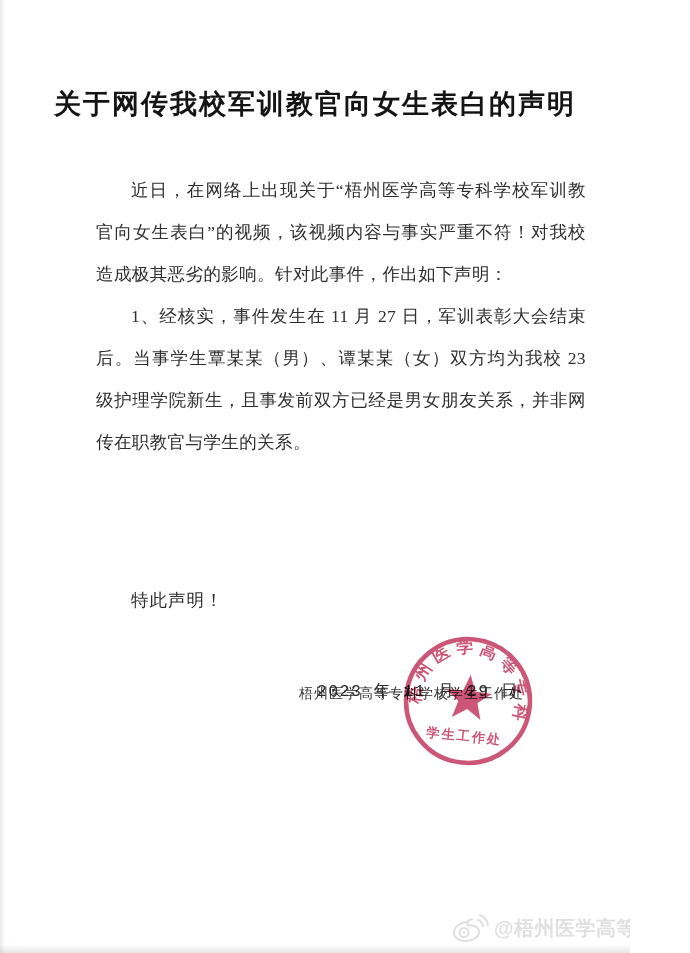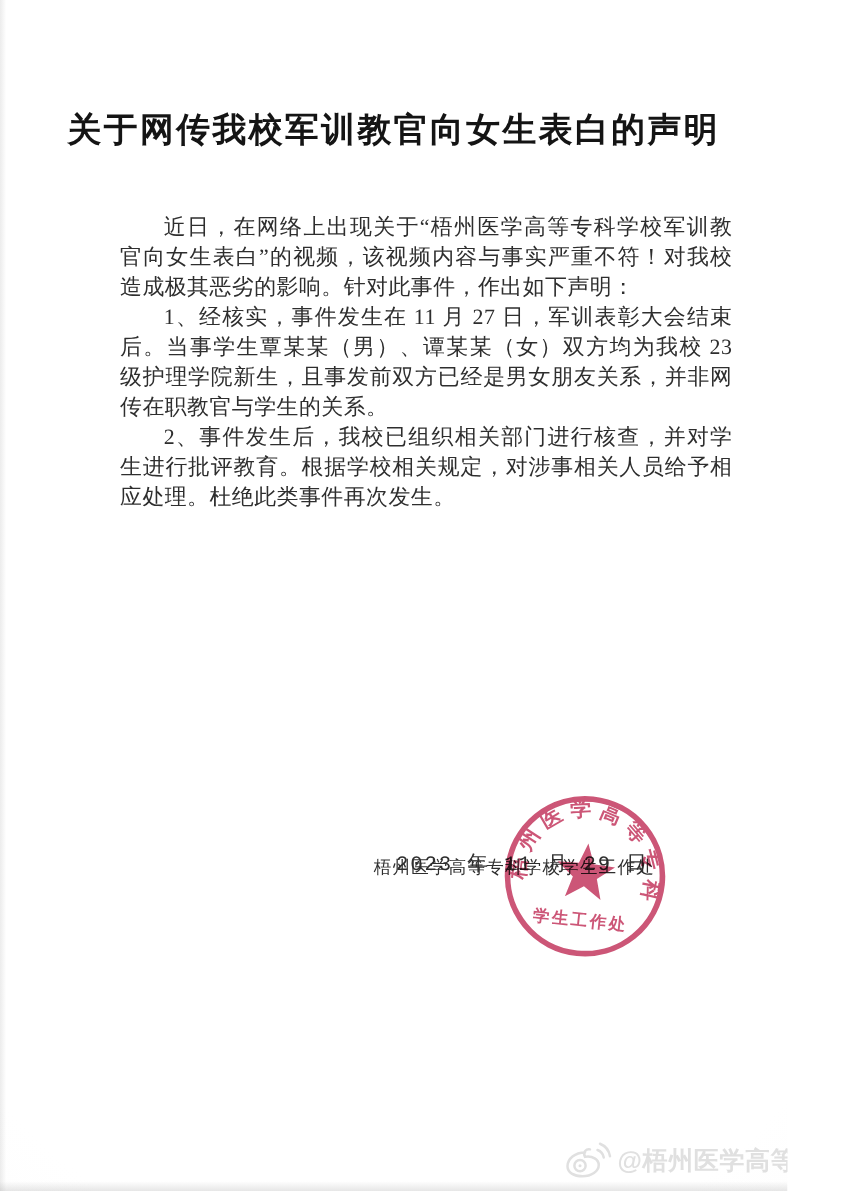--- a/index.html
+++ b/index.html
@@ -30,21 +30,21 @@
     text-align: center;
     font-size: 27px;
     font-weight: 700;
     letter-spacing: 2px;
     color: #141414;
   }
   .doc-body {
     position: absolute;
     top: 169px; left: 96px; width: 490px;
     font-size: 17.5px;
-    line-height: 24px;
+    line-height: 42px;
     color: #2e2e2e;
     text-align: justify;
     text-align-last: left;
     letter-spacing: 0.4px;
   }
   .doc-body p { text-indent: 2em; }
   .closing {
     position: absolute;
     top: 588px; left: 96px;
     font-size: 17.5px;
@@ -111,23 +111,23 @@
 <div class="page">
 
   <div class="edge-left"></div>
   <div class="edge-bottom"></div>
 
   <h1 class="doc-title">关于网传我校军训教官向女生表白的声明</h1>
 
   <div class="doc-body">
     <p>近日，在网络上出现关于“梧州医学高等专科学校军训教官向女生表白”的视频，该视频内容与事实严重不符！对我校造成极其恶劣的影响。针对此事件，作出如下声明：</p>
     <p>1、经核实，事件发生在 11 月 27 日，军训表彰大会结束后。当事学生覃某某（男）、谭某某（女）双方均为我校 23 级护理学院新生，且事发前双方已经是男女朋友关系，并非网传在职教官与学生的关系。</p>
-    <p>2、事件发生后，我校已组织相关部门进行核查，并对学生进行批评教育。根据学校相关规定，对涉事相关人员给予相应处理。杜绝此类事件再次发生。</p>
   </div>
 
+  <p class="closing">特此声明！</p>
 
   <div class="signature">梧州医学高等专科学校学生工作处</div>
   <div class="sig-date">2023 年 11 月 29 日</div>
 
   <div class="seal">
     <svg viewBox="0 0 132 132" xmlns="http://www.w3.org/2000/svg">
       <g transform="rotate(6 66 66)">
         <circle cx="66" cy="66" r="61" fill="none" stroke-width="4.5" stroke="#c43a60"></circle>
         <path id="sealArc" d="M 21.4,82.2 A 47.5,47.5 0 1 1 110.6,82.2" fill="none"></path>
         <text class="seal-arc-text" fill="#c43a60">

